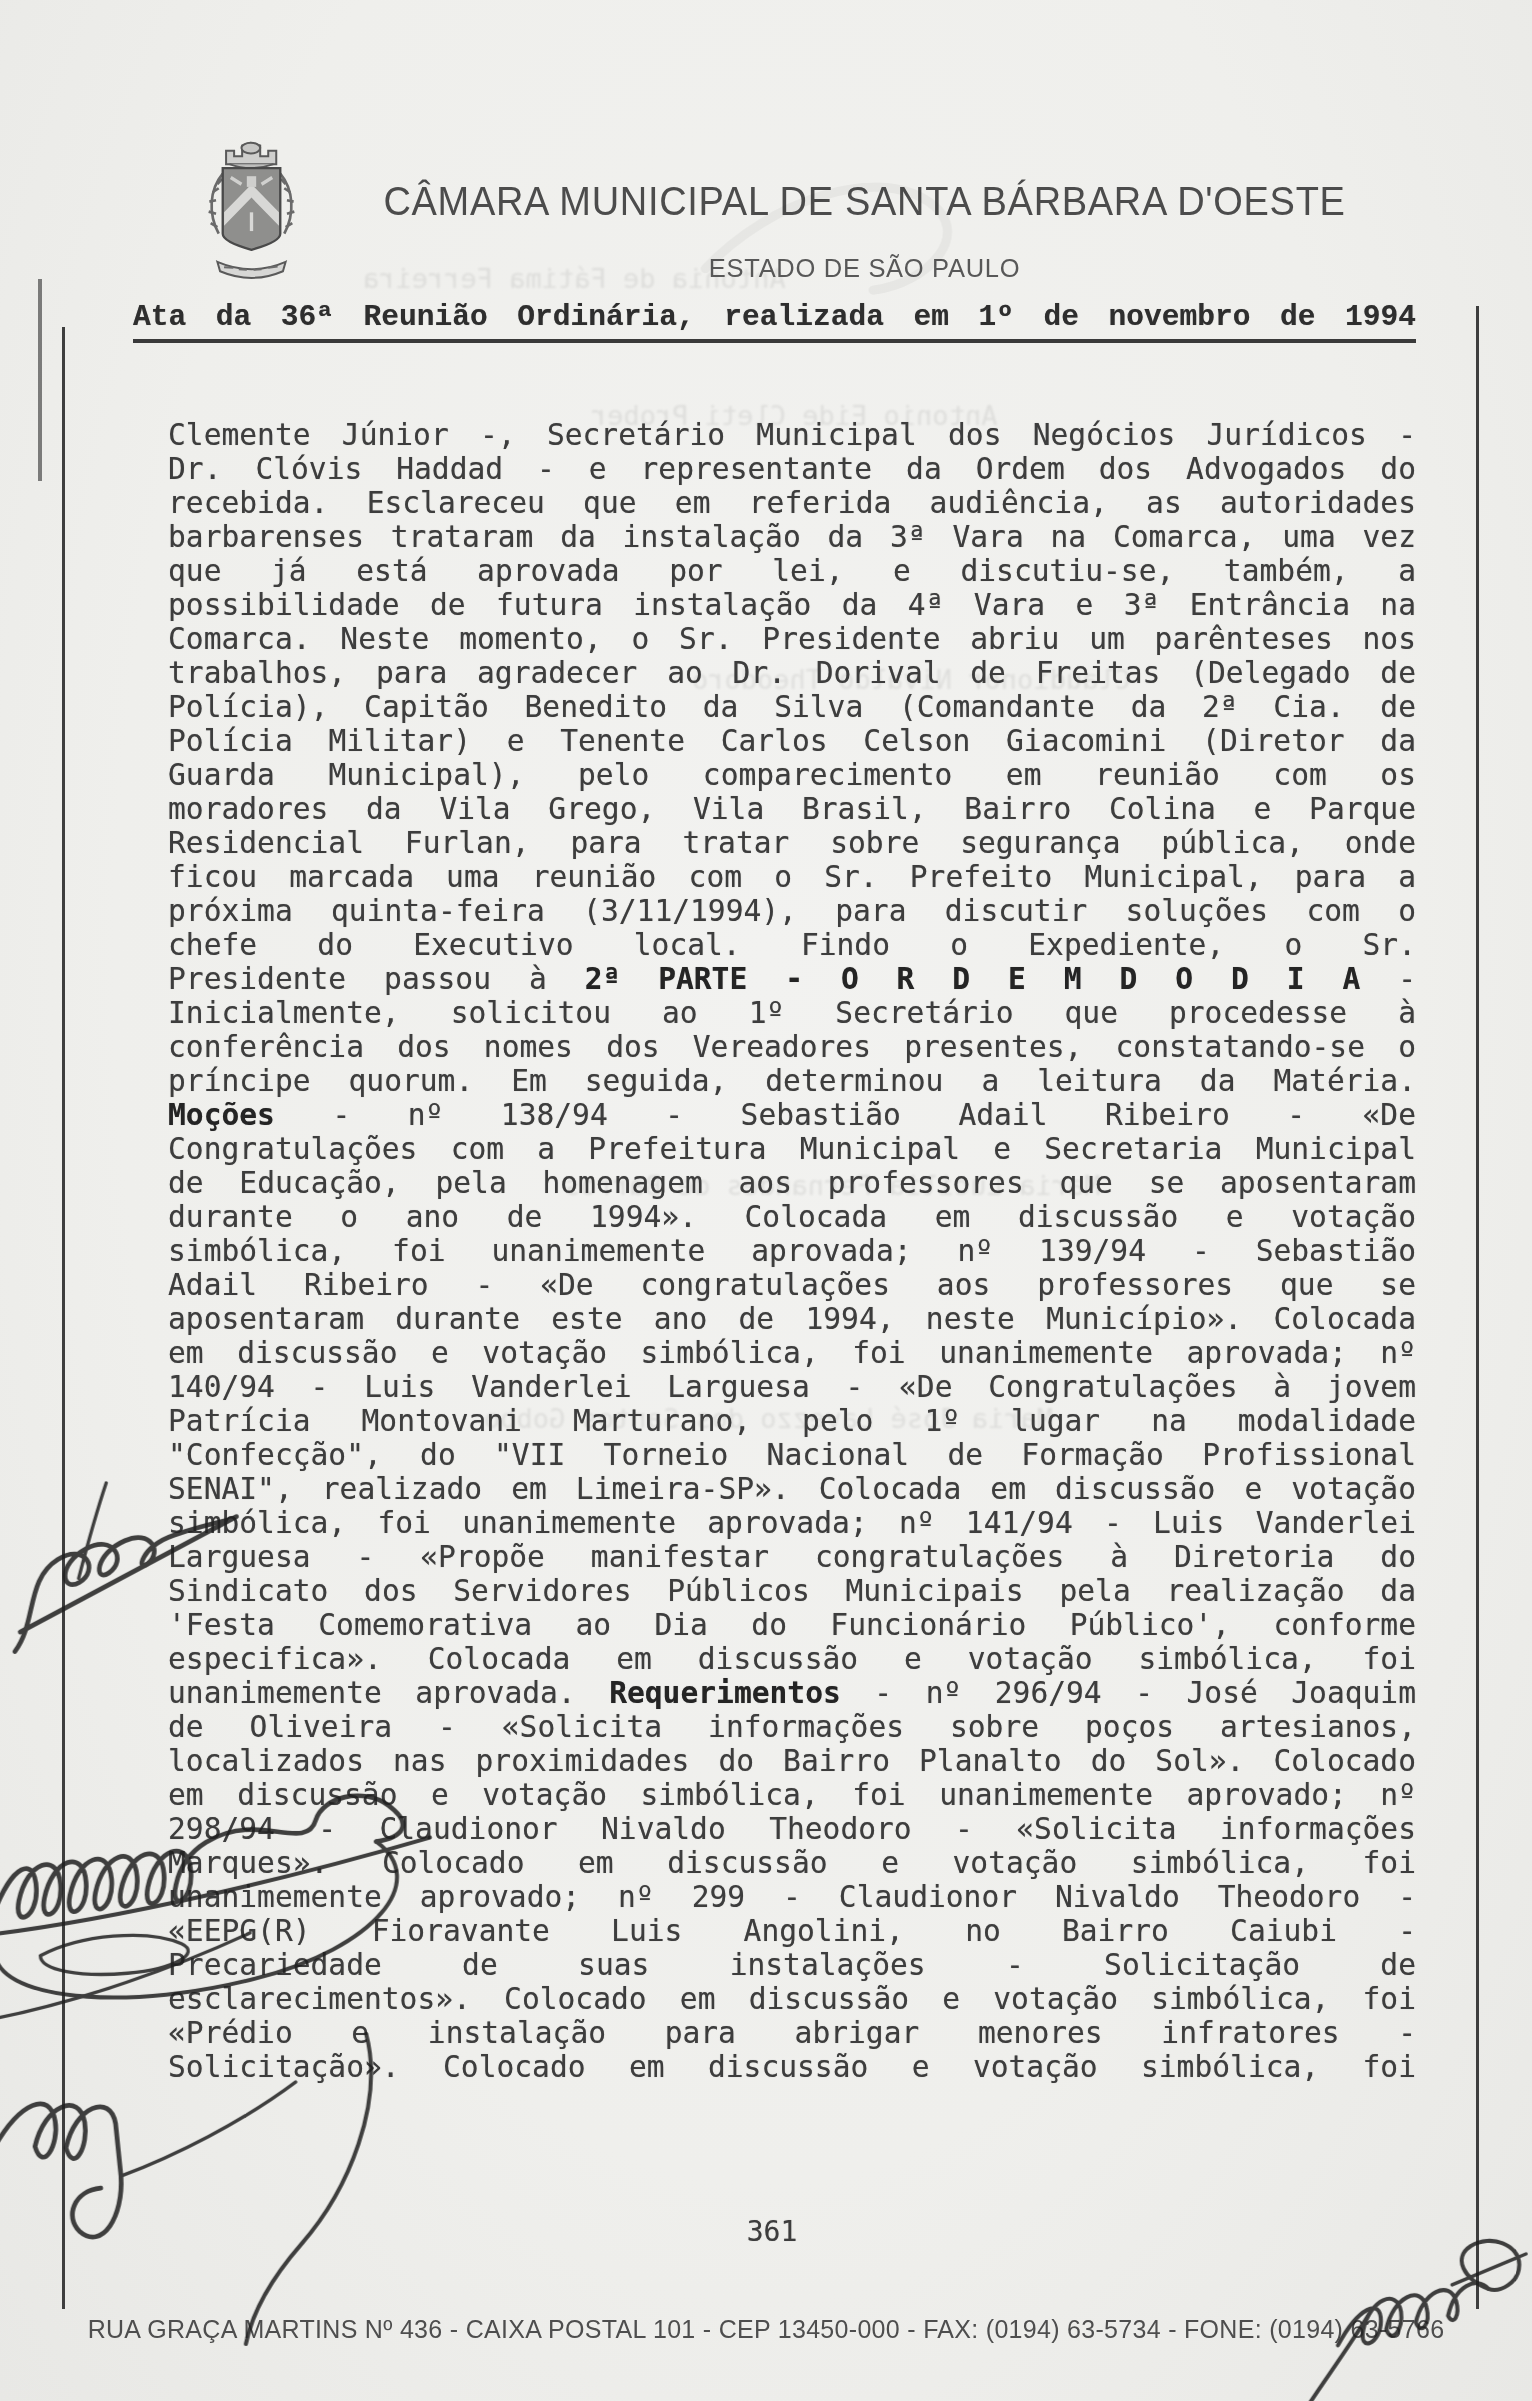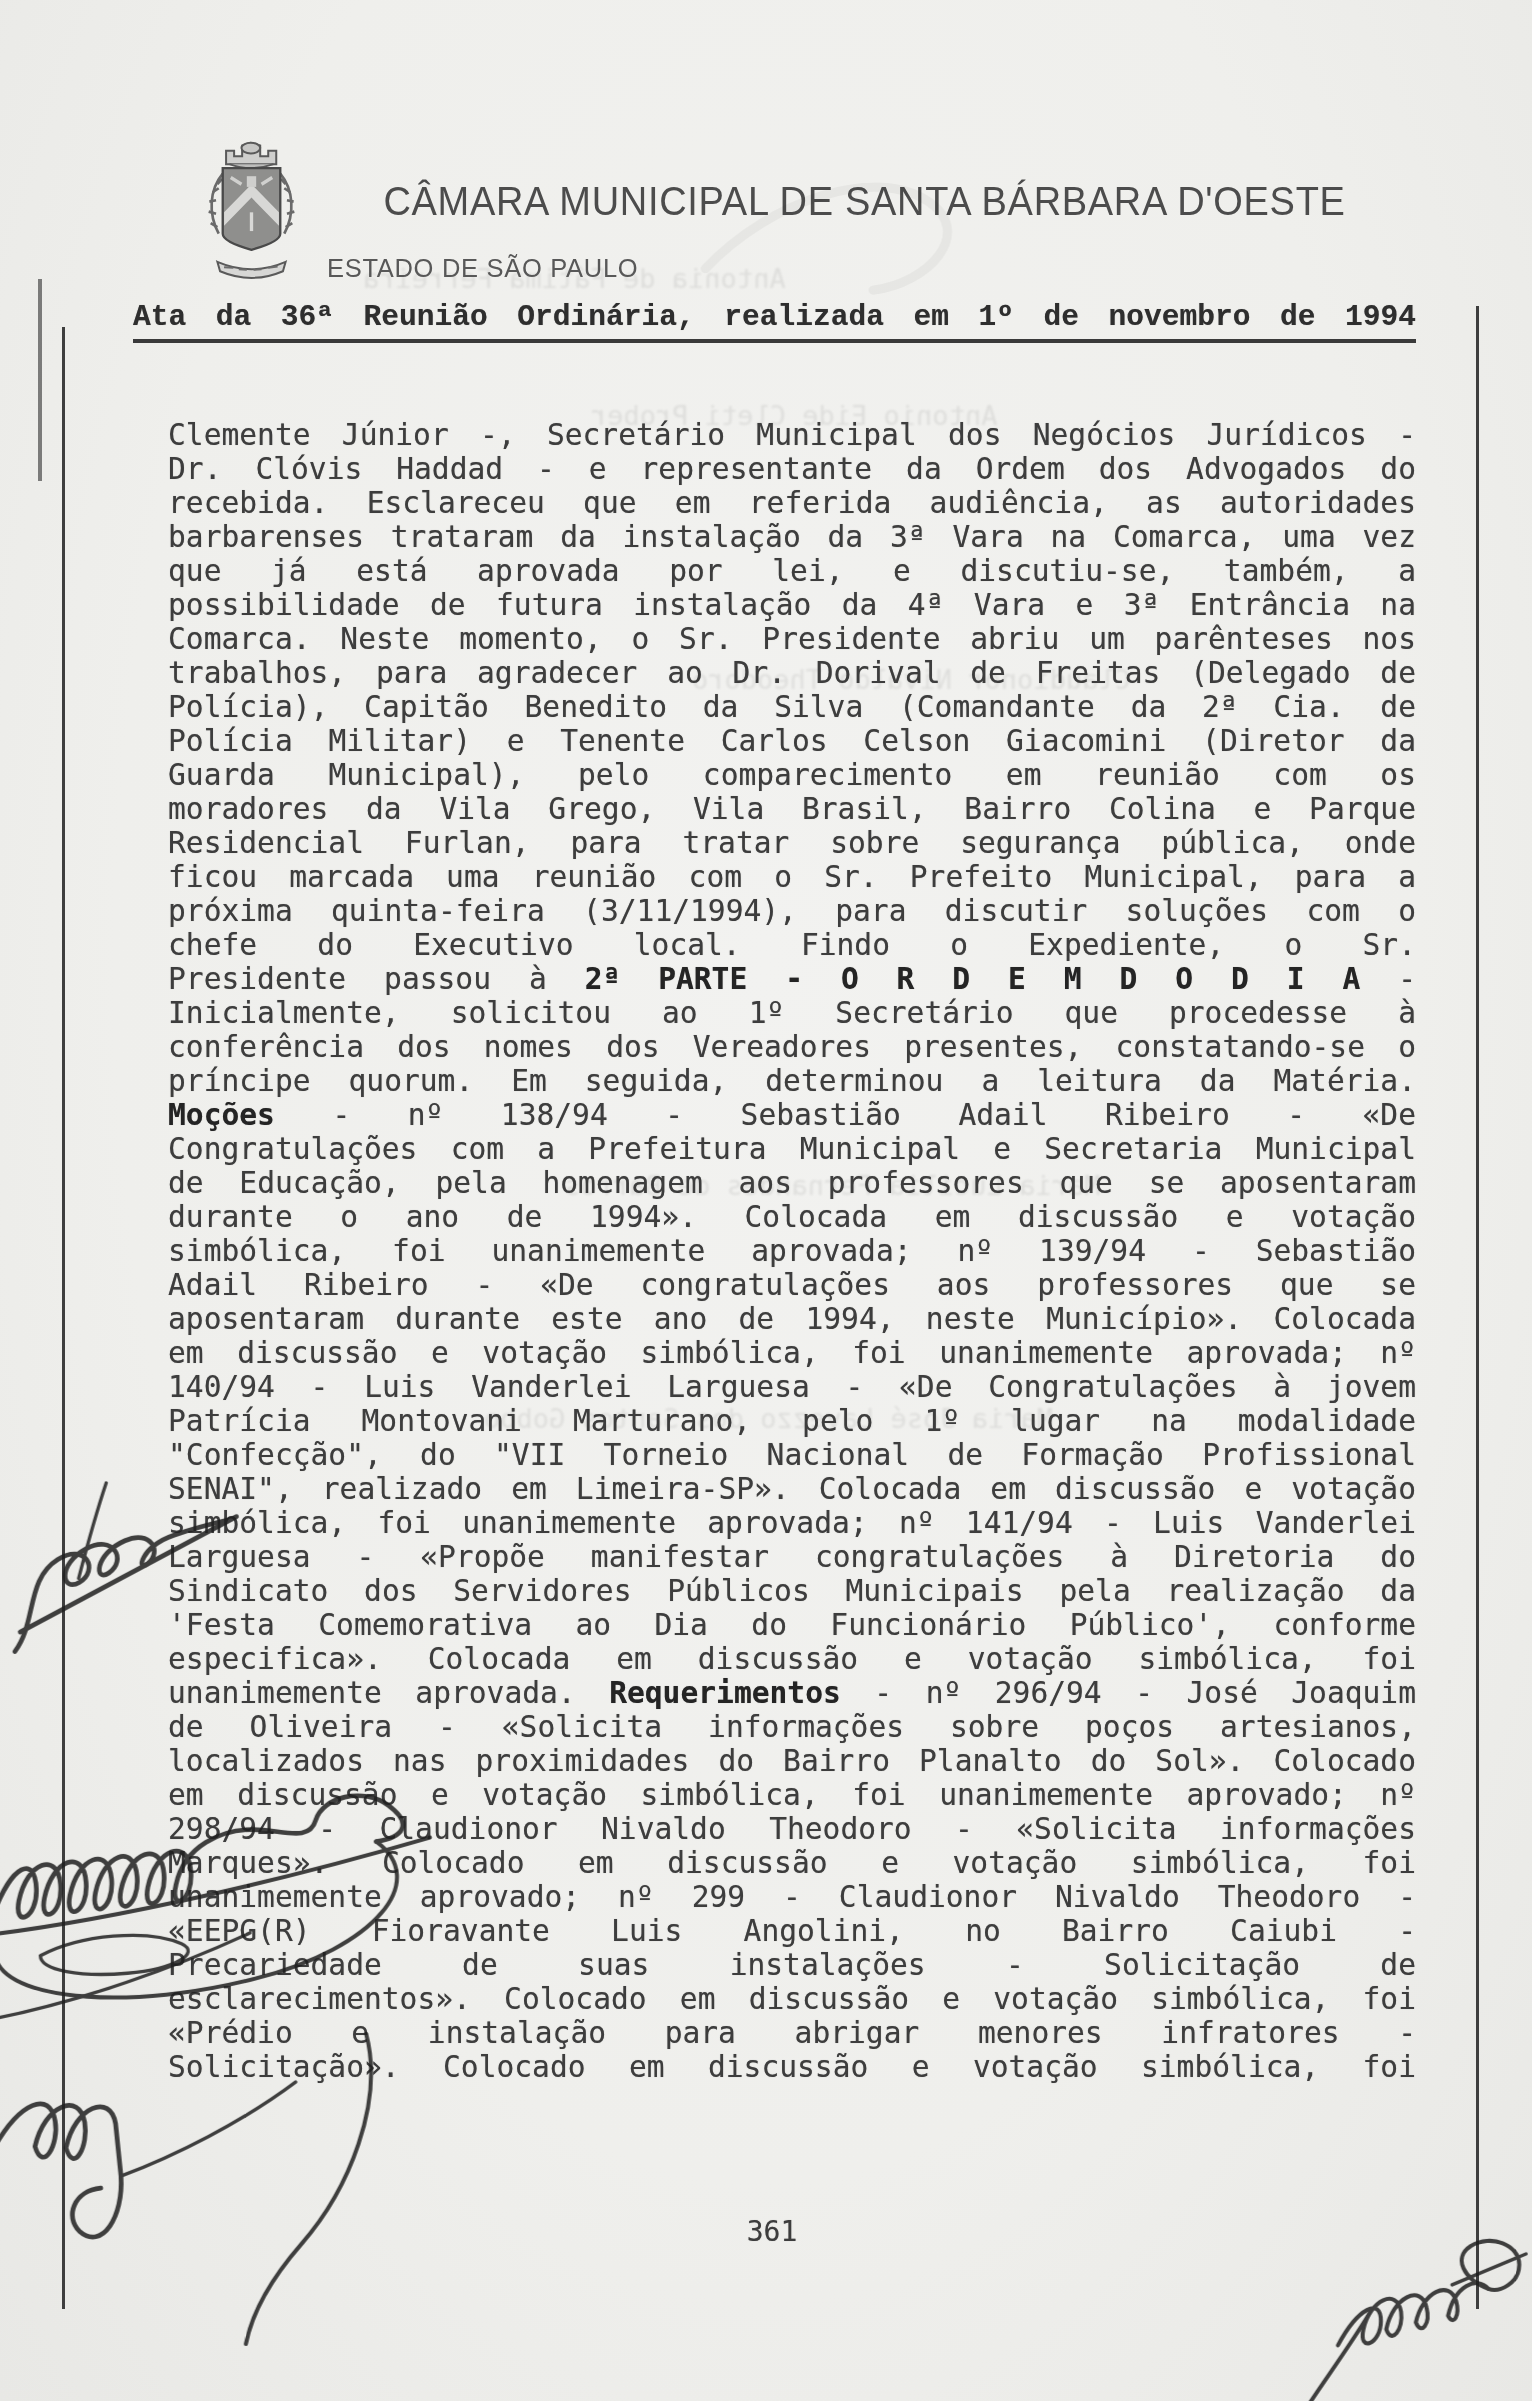--- a/index.html
+++ b/index.html
@@ -16,20 +16,21 @@
   
   .org-line1{
     position:absolute;left:327px;top:180px;width:1075px;
     text-align:center;
     font-family:"Liberation Sans", sans-serif;
     font-size:38px;letter-spacing:0.7px;color:#4c4c4c;
     transform:scaleY(1.05);
   }
   .org-line2{
     position:absolute;left:327px;top:254px;width:1075px;
+    text-align:center;
     font-family:"Liberation Sans", sans-serif;
     font-size:25.5px;letter-spacing:0.7px;color:#585858;
   }
   .logo{position:absolute;left:204px;top:133px;width:95px;height:160px;}
   
   .doc-title{
     position:absolute;left:133px;top:300px;width:1283px;
     font-family:Liberation Mono, monospace;
     font-weight:700;font-size:29.6px;color:#2e2e2e;
     text-align:justify;text-align-last:justify;
@@ -170,20 +171,21 @@
       <div class="tline">unanimemente aprovado; nº 299 - Claudionor Nivaldo Theodoro -</div>
       <div class="tline">«EEPG(R) Fioravante Luis Angolini, no Bairro Caiubi -</div>
       <div class="tline">Precariedade de suas instalações - Solicitação de</div>
       <div class="tline">esclarecimentos». Colocado em discussão e votação simbólica, foi</div>
       <div class="tline">«Prédio e instalação para abrigar menores infratores -</div>
       <div class="tline">Solicitação». Colocado em discussão e votação simbólica, foi</div>
     </div>
 
   <div class="page-number">361</div>
 
+  <div class="footer">RUA GRAÇA MARTINS Nº 436 - CAIXA POSTAL 101 - CEP 13450-000 - FAX: (0194) 63-5734 - FONE: (0194) 63-5766</div>
 
   <svg class="ink" viewBox="0 0 2281 3575">
     <g stroke="#1f1f1f" fill="none" stroke-linecap="round" stroke-linejoin="round" opacity="0.85">
 
       <path d="M1050 400 C1150 295 1305 248 1382 300 C1452 347 1382 422 1300 432" stroke-width="14" opacity="0.05"></path>
 
       <g>
         <path d="M22 2459 C55 2415 38 2352 86 2322 C128 2296 148 2338 118 2356 C92 2371 84 2330 128 2306 C168 2284 190 2322 162 2342 C140 2357 140 2314 186 2294 C224 2277 242 2310 220 2328 C202 2342 210 2302 258 2286 C290 2275 318 2268 344 2262" stroke-width="7"></path>
         <path d="M30 2430 L352 2258" stroke-width="7"></path>
       </g>

